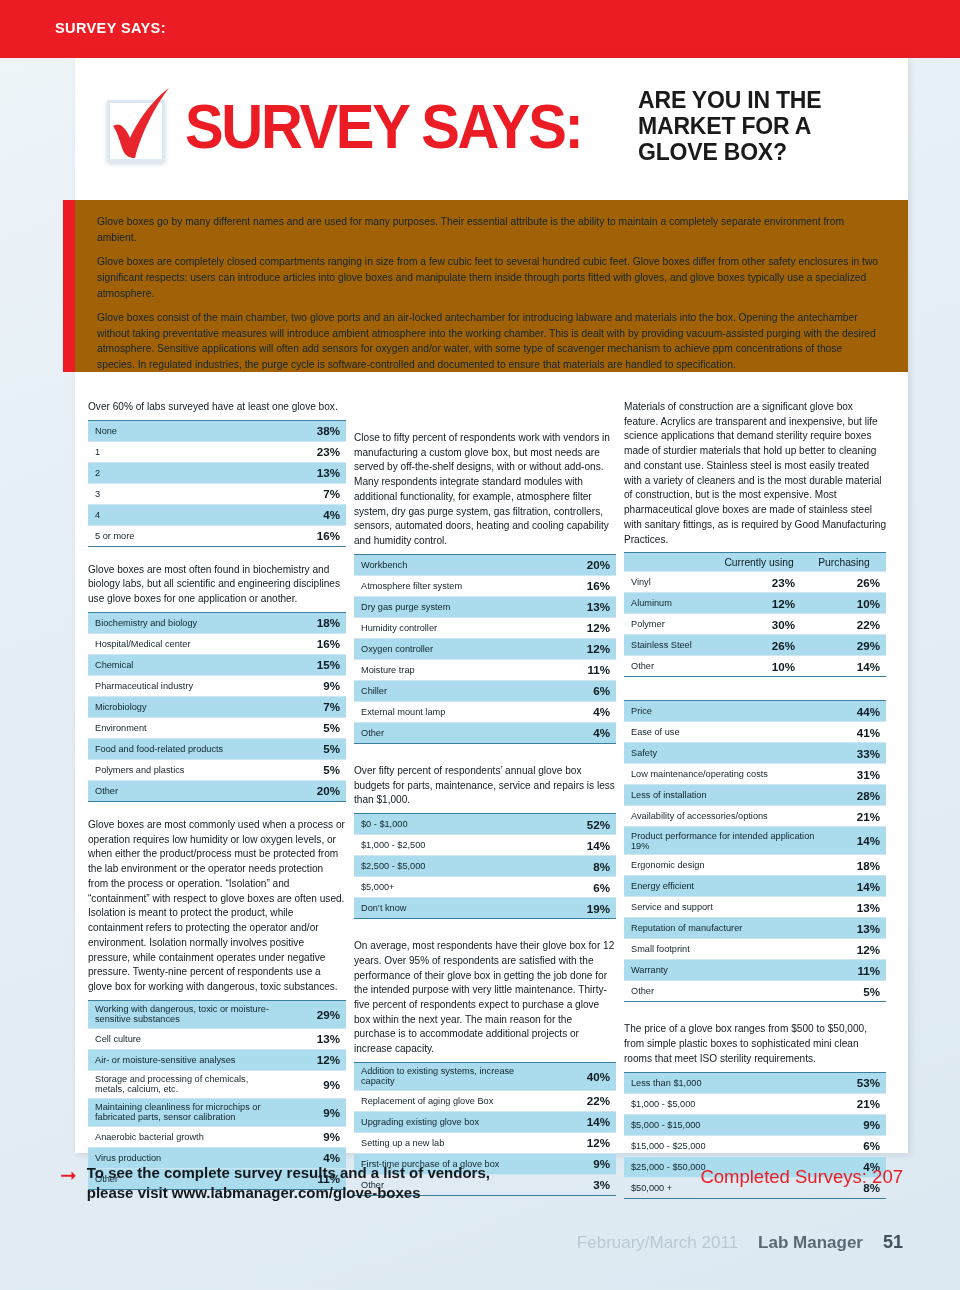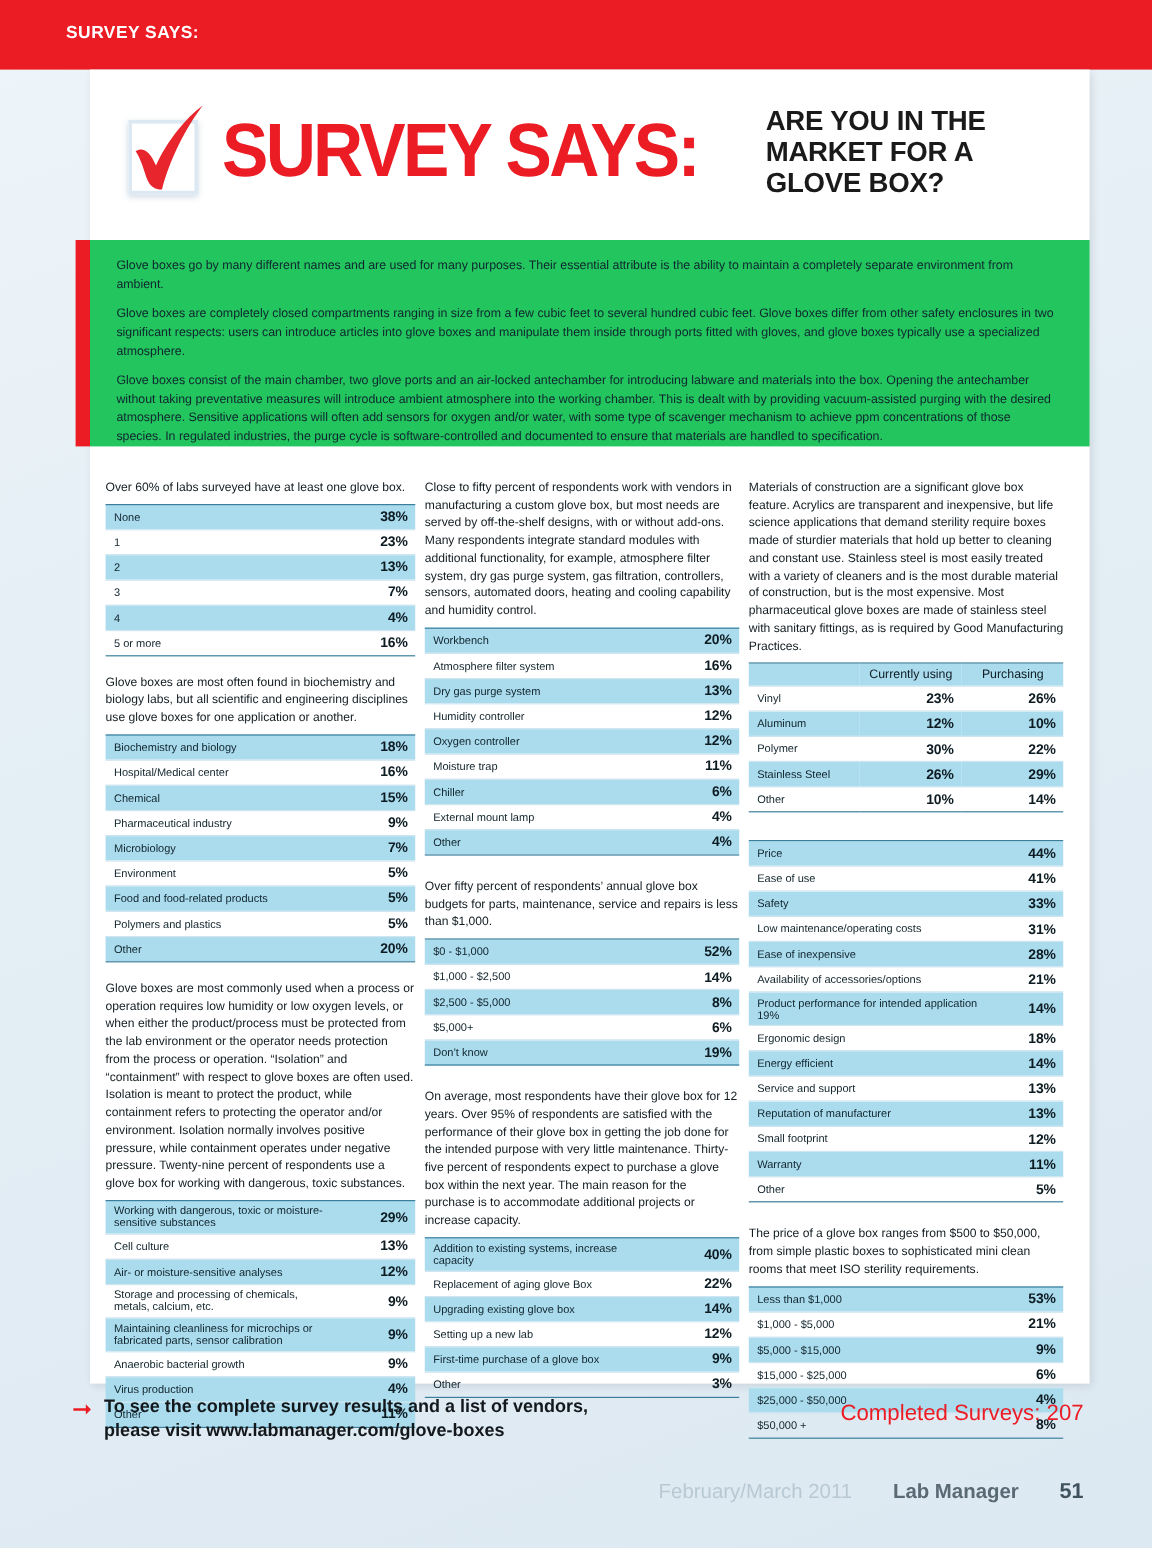--- a/index.html
+++ b/index.html
@@ -109,42 +109,42 @@
     left: 0; top: 0;
     width: 12px;
     height: 172px;
     background: #ec1c24;
   }
   .intro-box {
     position: absolute;
     left: 12px; top: 0;
     width: 833px;
     height: 172px;
-    background: #22c55e;
+    background: #a16207;
     box-sizing: border-box;
     padding: 14px 26px 10px 22px;
   }
   .intro-box p {
     margin: 0 0 9px 0;
     font-size: 10.3px;
     line-height: 1.52;
     color: #10252e;
   }
 
   
   .columns {
     position: absolute;
     left: 88px;
     top: 400px;
     width: 820px;
     display: flex;
     gap: 8px;
   }
   .col { width: 258px; }
-  .col.col-mid { width: 262px; }
+  .col.col-mid { width: 262px; margin-top: 31px; }
   .col.col-right { width: 262px; }
 
   .para {
     font-size: 10.1px;
     line-height: 1.46;
     color: #111b20;
     margin: 0 0 7px 0;
   }
   .para.tight { margin-bottom: 5px; }
   .spacer-16 { height: 16px; }
@@ -217,21 +217,21 @@
     font-size: 18.5px;
     font-weight: normal;
     color: #ec1c24;
   }
   .page-footer {
     position: absolute;
     right: 57px;
     top: 1232px;
     display: flex;
     align-items: baseline;
-    gap: 34px;
+    gap: 20px;
   }
   .footer-date {
     font-size: 17px;
     color: #b9c9d4;
   }
   .footer-brand {
     font-size: 17px;
     font-weight: bold;
     color: #5a6a75;
   }
@@ -542,21 +542,21 @@
           </tr>
           <tr class="shade">
             <td class="label">Safety</td>
             <td class="value">33%</td>
           </tr>
           <tr>
             <td class="label">Low maintenance/operating costs</td>
             <td class="value">31%</td>
           </tr>
           <tr class="shade">
-            <td class="label">Ease of inexpensive</td>
+            <td class="label">Less of installation</td>
             <td class="value">28%</td>
           </tr>
           <tr>
             <td class="label">Availability of accessories/options</td>
             <td class="value">21%</td>
           </tr>
           <tr class="shade">
             <td class="label">Product performance for intended application 19%</td>
             <td class="value">14%</td>
           </tr>

